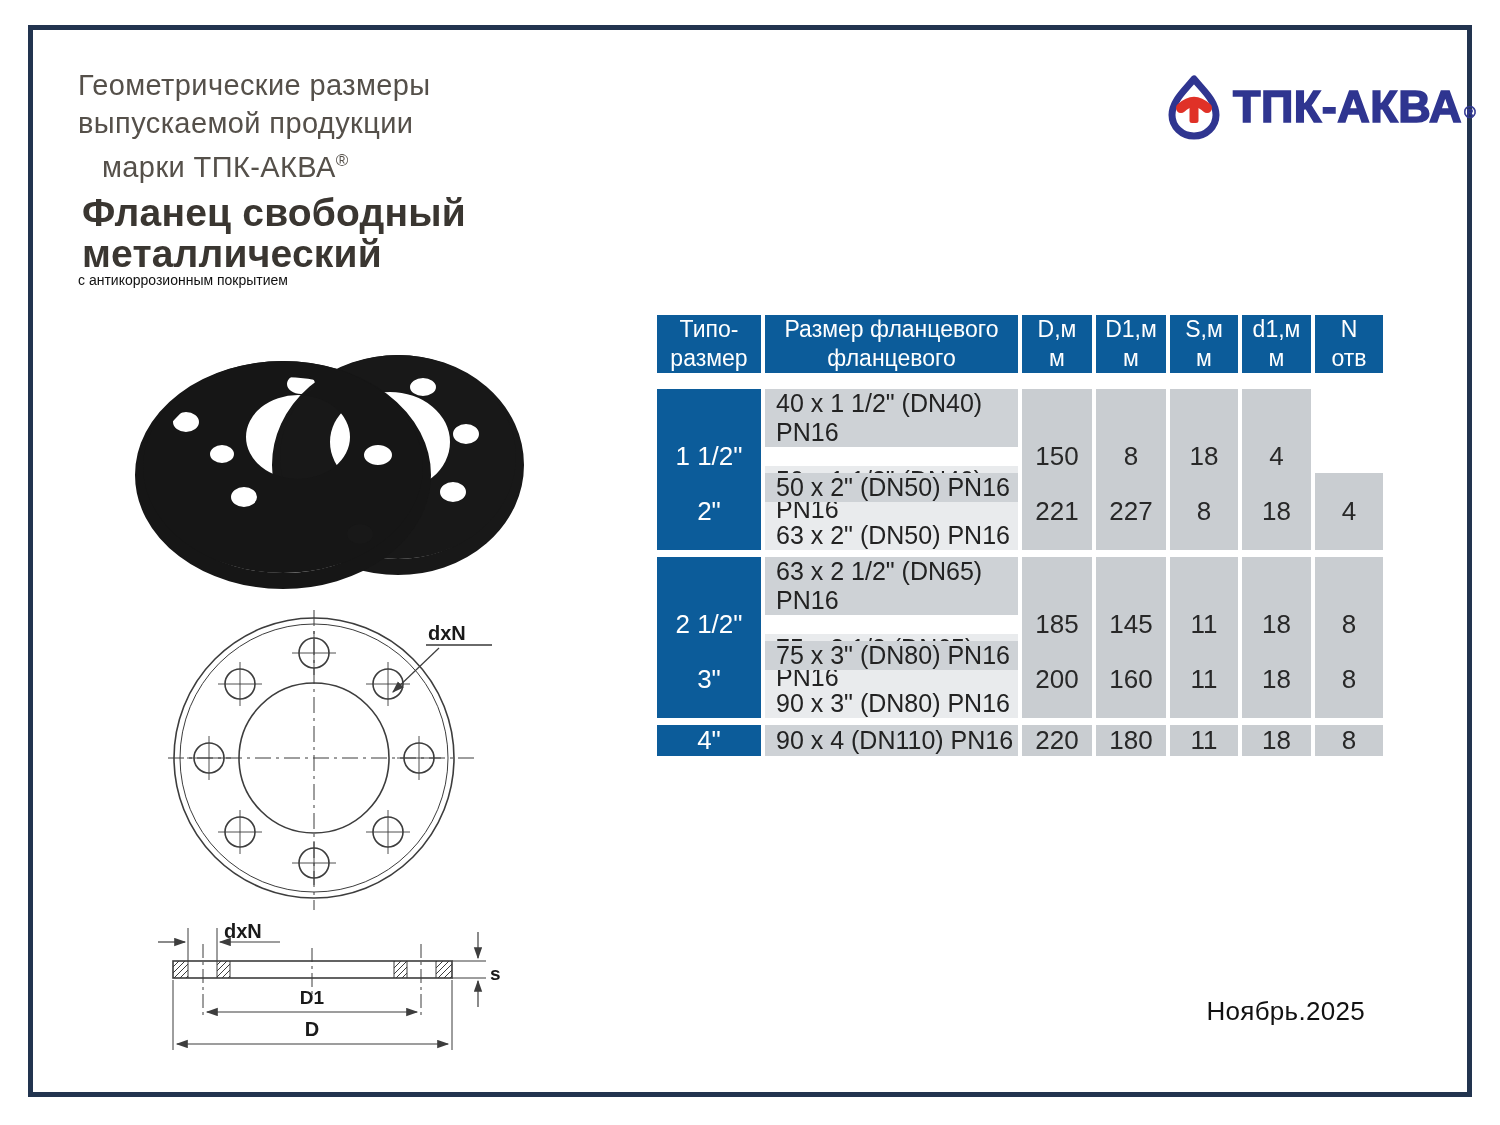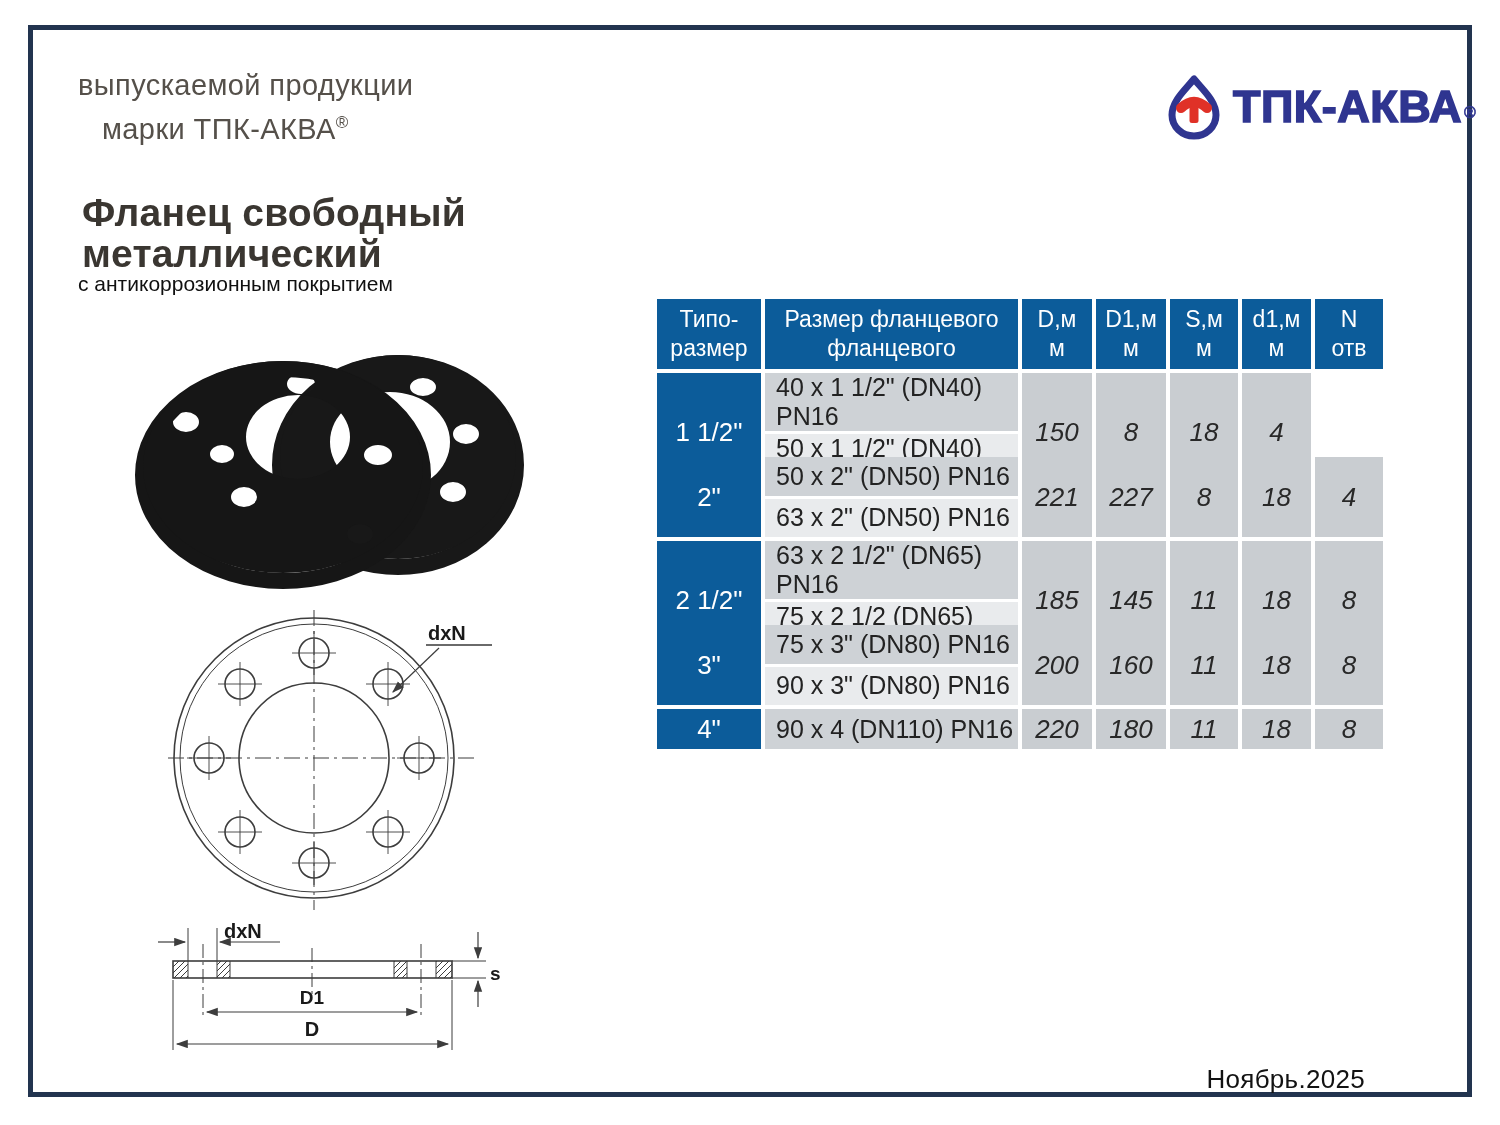--- a/index.html
+++ b/index.html
@@ -10,58 +10,59 @@
 
   
   .eyebrow{position:absolute;left:78px;top:66px;font-size:29px;line-height:38px;
            font-weight:400;color:#55504a;letter-spacing:.4px;}
   .eyebrow span{display:block;}
   .eyebrow .inline-line{display:inline;margin-left:24px;}
   .eyebrow sup{font-size:17px;}
   .title{position:absolute;left:76px;top:186px;font-size:39px;line-height:41px;
          font-weight:700;color:#3a3631;letter-spacing:.2px;margin:6px;}
   .title span{display:block;}
-  .subtitle{position:absolute;left:78px;top:272px;font-size:21px;color:#101010;font-weight:400;}
+  .subtitle{position:absolute;left:78px;top:272px;font-size:14px;color:#101010;font-weight:400;}
 
   
   .logo{position:absolute;left:1165px;top:68px;display:flex;align-items:flex-end;}
   .logo-text{font-size:45px;font-weight:700;color:#2f3590;letter-spacing:.5px;
              -webkit-text-stroke:1.6px #2f3590;margin-left:10px;line-height:66px;}
   .logo sup{font-size:16px;-webkit-text-stroke:0.6px #2f3590;position:relative;top:12px;left:2px;}
 
   
   .spec-table{position:absolute;left:657px;top:299px;width:728px;}
   .trow{display:grid;grid-template-columns:104px 253px 70px 70px 68px 69px 68px;
         column-gap:4px;margin-top:4px;}
   .trow.header{margin-top:0;height:70px;}
   .trow.group{height:80px;}
   .trow.single{height:40px;}
-  .cell{display:flex;align-items:center;justify-content:center;}
+  .cell{display:flex;align-items:center;justify-content:center;margin-top:16px;}
   .hd{background:#0c5c9a;color:#ffffff;flex-direction:column;font-size:23px;line-height:29px;text-align:center;}
   .size-cell{background:#0c5c9a;color:#ffffff;font-size:26px;}
   .variants{display:flex;flex-direction:column;gap:3px;}
   .var{flex:1;display:flex;align-items:center;justify-content:flex-start;
        padding-left:11px;font-size:25px;color:#222222;}
   .var-a{background:#ced2d6;}
   .var-b{background:#e9ebed;}
-  .num{background:#c9cdd1;font-size:26px;color:#282828;font-style:italic;}
+  .num{background:#c9cdd1;font-size:26px;color:#282828;}
 
   
   .photo{position:absolute;left:128px;top:342px;}
   .drawing{position:absolute;left:140px;top:598px;}
 
-  .date{position:absolute;right:135px;top:1064px;font-size:26px;color:#121212;letter-spacing:.3px;}
+  .date{position:absolute;right:135px;top:996px;font-size:26px;color:#121212;letter-spacing:.3px;}
 </style>
 </head>
 <body>
 
 <div id="canvas">
   <div class="frame"></div>
 
   <div class="eyebrow">
+    <span>Геометрические размеры</span>
     <span>выпускаемой продукции</span>
     <span><span class="inline-line">марки ТПК-АКВА</span><sup>®</sup></span>
   </div>
 
   <h1 class="title">
     <span>Фланец свободный</span>
     <span>металлический</span>
   </h1>
   <div class="subtitle">с антикоррозионным покрытием</div>
 

